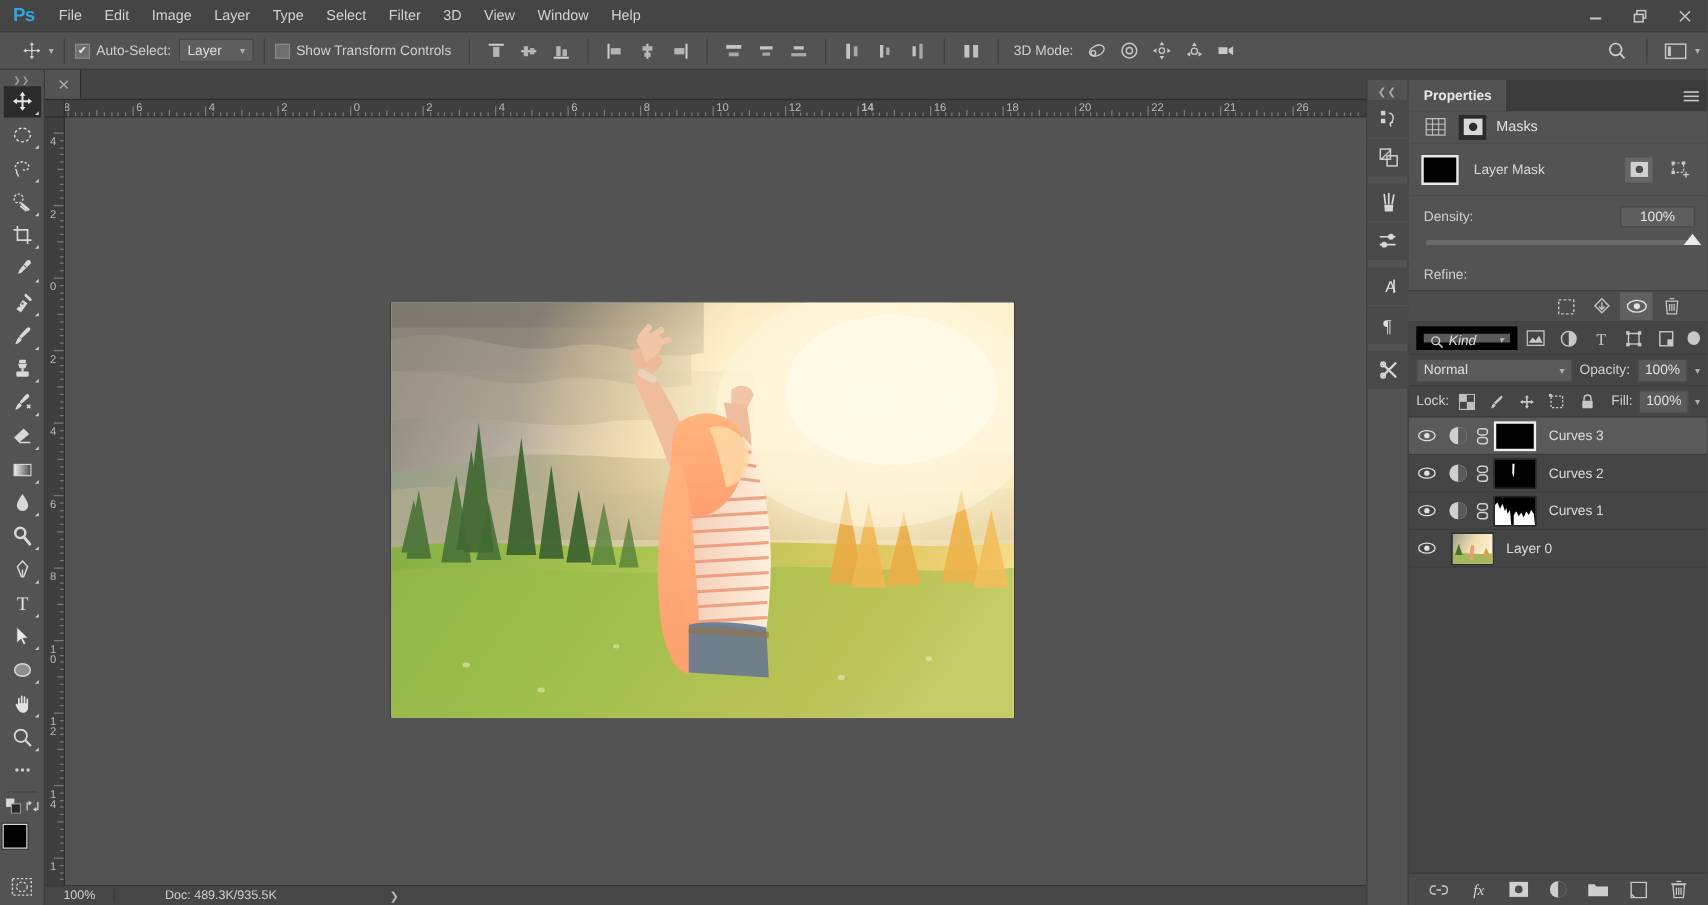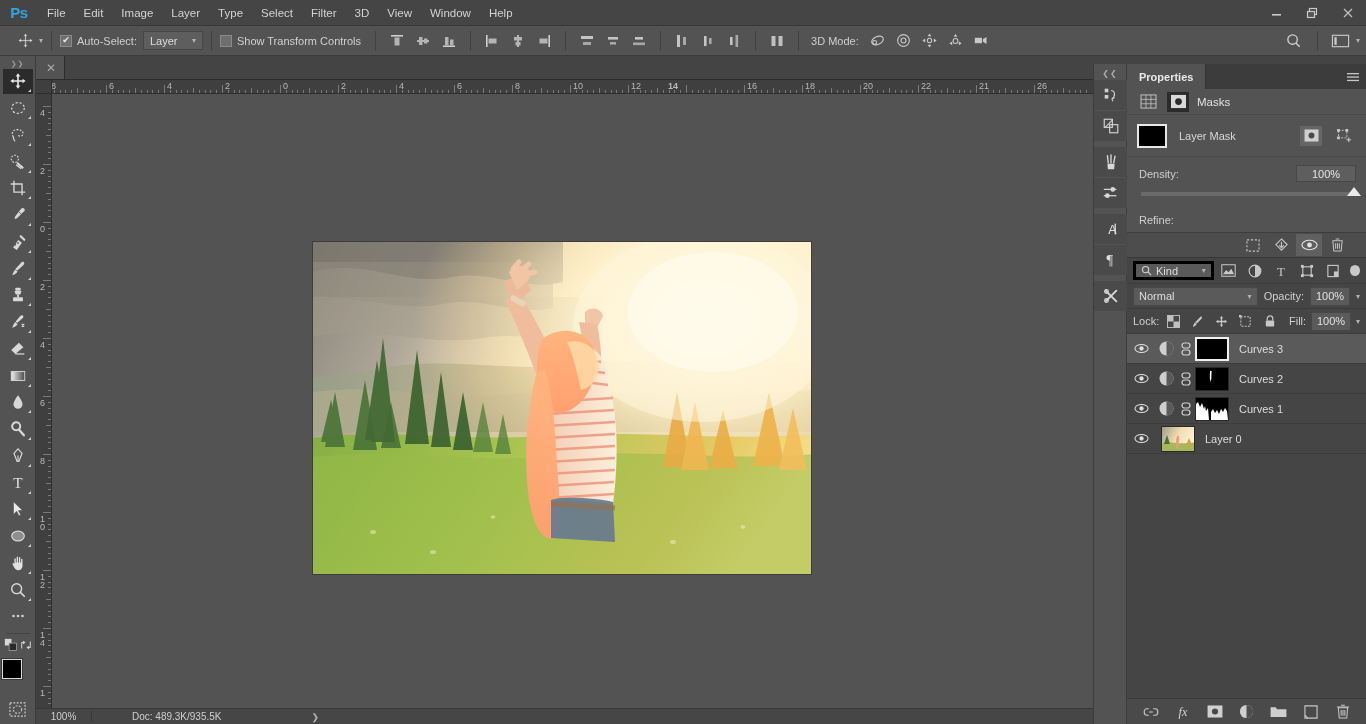--- a/index.html
+++ b/index.html
@@ -246,23 +246,24 @@
   .pf-btn { width: 26px; height: 22px; display:flex; align-items:center; justify-content:center; }
   .pf-btn.on { background: #606060; }
 
   
   .layers-panel { flex: 1; background: #454545; display: flex; flex-direction: column; min-height: 0; }
   .filter-row {
     height: 26px; display: flex; align-items: center; gap: 4px; padding: 0 6px;
     border-bottom: 1px solid #3c3c3c;
   }
   .kind-select {
-    background: #5a5a5a; border: 3px solid #000000; height: 19px; width: 84px;
-    display: flex; align-items: center; padding: 0 5px; gap: 4px; font-size: 11px; color: #ddd;
+    background: #5a5a5a; border: 6px solid #000000; height: 19px; width: 84px;
+    display: flex; align-items: flex-start; padding: 0 5px; gap: 4px; font-size: 11px; color: #ddd;
     justify-content: space-between;
+    font-style: italic;
   }
   .filter-ico {
     width: 23px; height: 20px; display:flex; align-items:center; justify-content:center;
   }
   .toggle-dot { width: 11px; height: 11px; border-radius: 50%; background: #c9c9c9; margin-left:2px; }
 
   .blend-row {
     height: 25px; display: flex; align-items: center; gap: 6px; padding: 0 6px;
     border-bottom: 1px solid #3c3c3c;
   }
@@ -800,21 +801,21 @@
       <span class="rh-tick" style="left: 592px; height: 8px;"></span>
       <span class="rh-tick" style="left: 597.8px; height: 3px;"></span>
       <span class="rh-tick" style="left: 603.6px; height: 3px;"></span>
       <span class="rh-tick" style="left: 609.4px; height: 3px;"></span>
       <span class="rh-tick" style="left: 615.2px; height: 3px;"></span>
       <span class="rh-tick" style="left: 621px; height: 5px;"></span>
       <span class="rh-tick" style="left: 626.8px; height: 3px;"></span>
       <span class="rh-tick" style="left: 632.6px; height: 3px;"></span>
       <span class="rh-tick" style="left: 638.4px; height: 3px;"></span>
       <span class="rh-tick" style="left: 644.2px; height: 3px;"></span>
-      <span class="rh-label" style="left: 632px; font-weight: bold;">14</span>
+      <span class="rh-label" style="left: 653px; font-weight: bold;">14</span>
       <span class="rh-tick" style="left: 650px; height: 8px;"></span>
       <span class="rh-tick" style="left: 655.8px; height: 3px;"></span>
       <span class="rh-tick" style="left: 661.6px; height: 3px;"></span>
       <span class="rh-tick" style="left: 667.4px; height: 3px;"></span>
       <span class="rh-tick" style="left: 673.2px; height: 3px;"></span>
       <span class="rh-tick" style="left: 679px; height: 5px;"></span>
       <span class="rh-tick" style="left: 684.8px; height: 3px;"></span>
       <span class="rh-tick" style="left: 690.6px; height: 3px;"></span>
       <span class="rh-tick" style="left: 696.4px; height: 3px;"></span>
       <span class="rh-tick" style="left: 702.2px; height: 3px;"></span>

